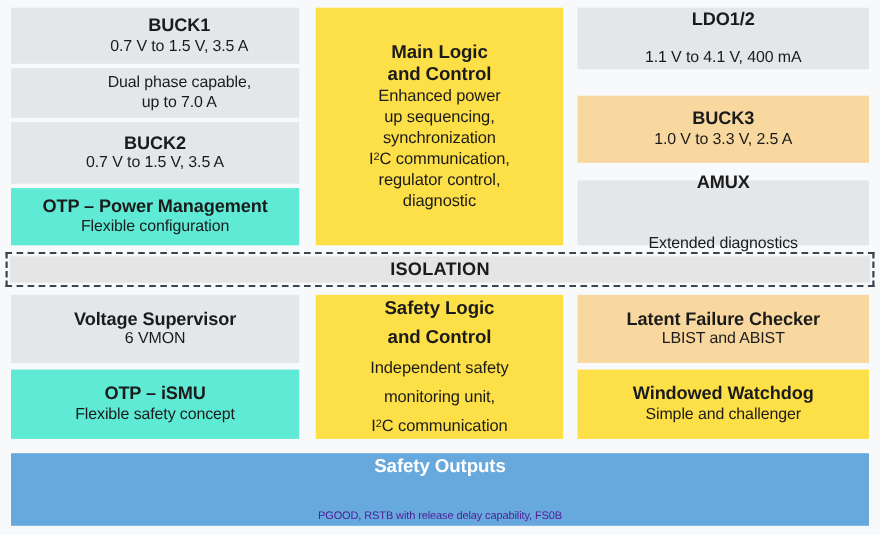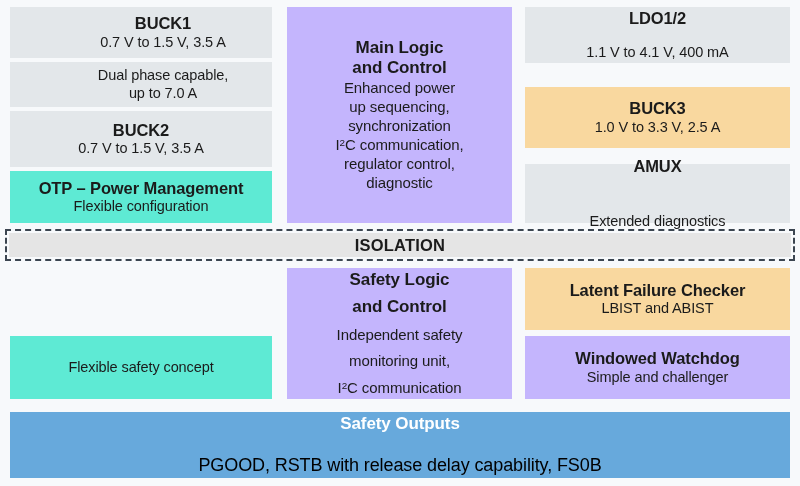--- a/index.html
+++ b/index.html
@@ -40,21 +40,21 @@
   .block .sub {
     font-size: 14.5px;
     font-weight: normal;
     letter-spacing: -0.1px;
   }
   .block .sub.tight { line-height: 1.22; }
 
   
   .fill-gray   { background: #e3e7ea; }
   .fill-blue   { background: #5eead4; }
-  .fill-orange { background: #c4b5fd; }
+  .fill-orange { background: #fde047; }
   .fill-orange-light { background: #f9d89f; }
   .fill-blue-strong { background: #67a9dc; color: #ffffff; justify-content: space-between; }
 
   
   
   
   
 
   
   #buck1      { left: 10px;  top: 7px;   width: 262px; height: 51px; padding-left: 48px; }
@@ -108,21 +108,21 @@
 
   
   #latent     { left: 525px; top: 268px; width: 265px; height: 62px; }
   #watchdog   { left: 525px; top: 336px; width: 265px; height: 63px; }
 
   
   #safety-out {
     left: 10px; top: 412px; width: 780px; height: 66px;
   }
   #safety-out .ttl { font-size: 17px; color: #ffffff; }
-  #safety-out .sub { font-size: 18px; color: #000000; }
+  #safety-out .sub { font-size: 10px; color: #4c1d95; }
 
   sup { font-size: 0.66em; vertical-align: baseline; position: relative; top: -0.42em; }
 </style>
 </head>
 <body>
 
 <div id="diagram">
 
   <div class="block fill-gray" id="buck1">
     <div class="ttl">BUCK1</div>
@@ -169,22 +169,27 @@
     <div class="ttl">AMUX</div>
     <div class="sub">Extended diagnostics</div>
   </div>
 
   <div id="isolation-wrap">
     <div id="isolation">
       <span>ISOLATION</span>
     </div>
   </div>
 
+  <div class="block fill-gray" id="vsuper">
+    <div class="ttl">Voltage Supervisor</div>
+    <div class="sub">6 VMON</div>
+  </div>
 
   <div class="block fill-blue" id="otp-ismu">
+    <div class="ttl">OTP – iSMU</div>
     <div class="sub">Flexible safety concept</div>
   </div>
 
   <div class="block fill-orange" id="safety-logic">
     <div class="ttl">Safety Logic</div>
     <div class="ttl">and Control</div>
     <div class="sub">Independent safety</div>
     <div class="sub">monitoring unit,</div>
     <div class="sub">I<sup>2</sup>C communication</div>
   </div>

